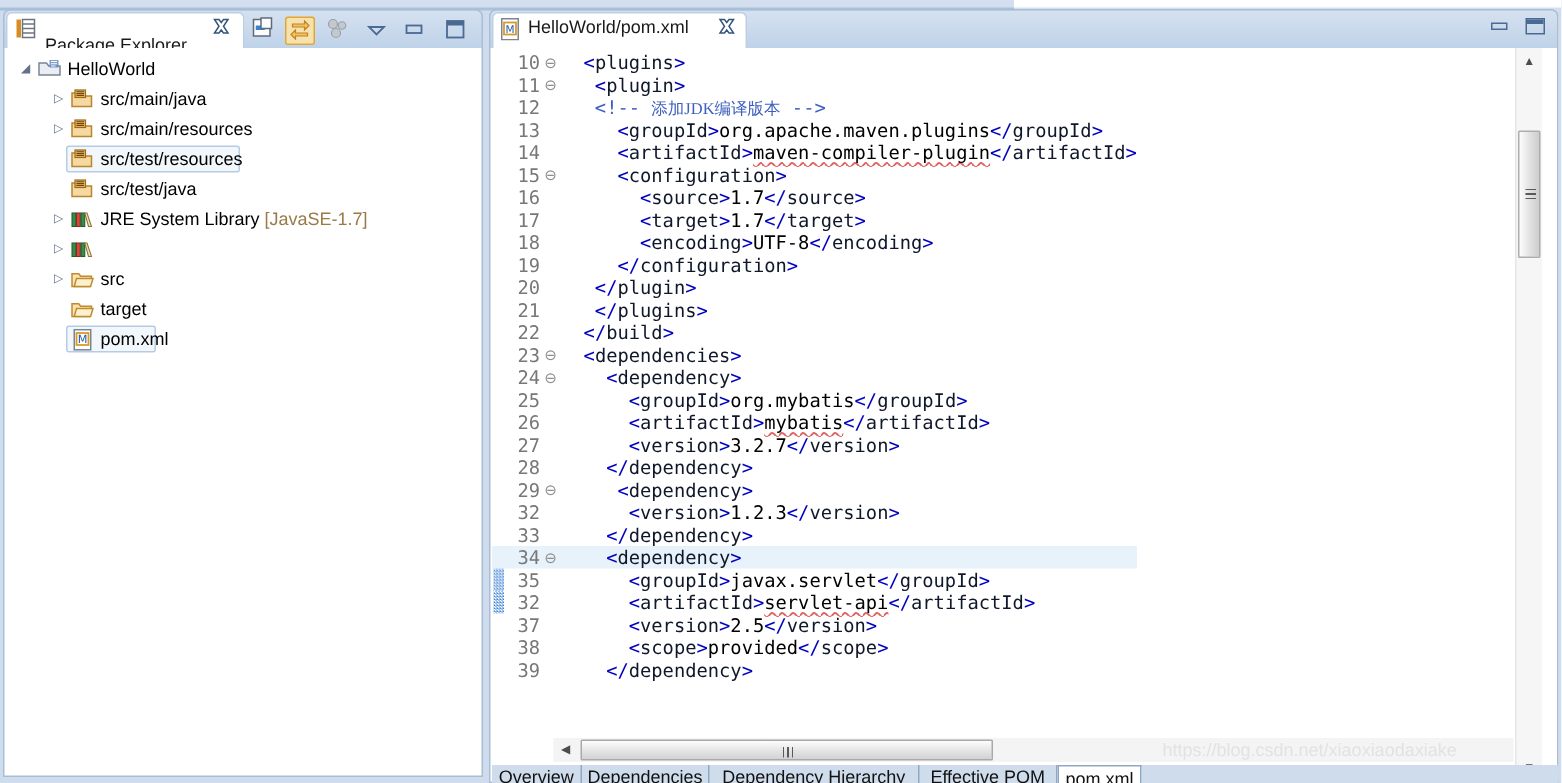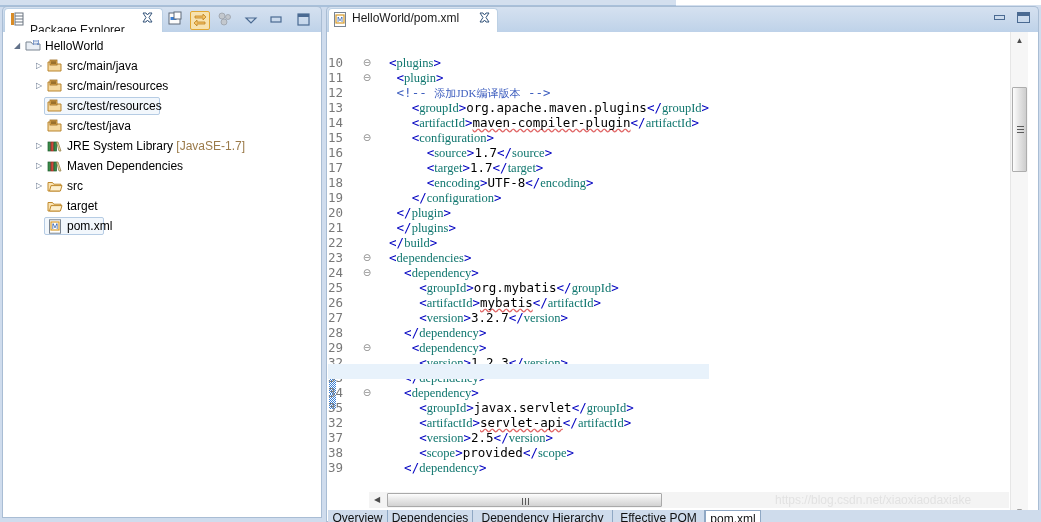--- a/index.html
+++ b/index.html
@@ -154,33 +154,32 @@
     background-size: 2px 2px;
   }
   .codelines {
     position: absolute; left: 0; top: 2px;
     font-family: "DejaVu Sans Mono", monospace;
     font-size: 12.5px;
   }
   .cline { height: 15px; line-height: 15px; white-space: pre; position: relative; }
   .cline.hl { background: #e8f2fb; }
   .lno {
-    display: inline-block; width: 32px; text-align: left;
+    display: inline-block; width: 32px; text-align: right;
     color: #787878; font-family: "DejaVu Sans Mono", monospace;
     font-size: 12.5px;
-    margin-top: 21px;
   }
   .fold {
     display: inline-block; width: 14px; text-align: center;
     color: #8d8d8d; font-size: 10px; font-family: "DejaVu Sans", sans-serif;
     vertical-align: 1px;
   }
   .nofold { display: inline-block; width: 14px; }
   .ctxt { display: inline-block; }
-  .tg { color: #0f766e; font-family: Liberation Serif, serif; }
+  .tg { color: #0f172a; }
   .br { color: #0000c0; }
   .val { color: #000000; }
   .cm { color: #3f5fbf; }
   .cmc { color: #3f5fbf; font-family: Liberation Serif, serif; font-size: 11px; }
   .sq {
     text-decoration: underline;
     text-decoration-style: wavy;
     text-decoration-color: #e06666;
     text-decoration-skip-ink: none;
   }
@@ -386,21 +385,20 @@
             <span class="tlabel" style="left:64px">JRE System Library <span class="dim">[JavaSE-1.7]</span></span>
           </div>
           <div class="tnode">
             <span class="arrow" style="left:30px">▷</span>
             <span class="ticon" style="left:44px"><svg width="16" height="15" viewBox="0 0 16 15">
                 <rect x="1" y="3" width="2.5" height="9" fill="#3a8a4a" stroke="#1f5c2c" stroke-width="0.7"></rect>
                 <rect x="4" y="3" width="2.5" height="9" fill="#cf4a3c" stroke="#8a2a20" stroke-width="0.7"></rect>
                 <rect x="7" y="3" width="2.5" height="9" fill="#3a8a4a" stroke="#1f5c2c" stroke-width="0.7"></rect>
                 <path d="M11 3 L14 12 L12 12 L9.5 3 Z" fill="#f0e0b0" stroke="#8a7438" stroke-width="0.7"></path>
               </svg></span>
-            <span class="tlabel" style="left:64px">Maven Dependencies</span>
           </div>
           <div class="tnode">
             <span class="arrow" style="left:30px">▷</span>
             <span class="ticon" style="left:44px"><svg width="16" height="15" viewBox="0 0 16 15">
                 <path d="M1 12 L1 3.5 L5.5 3.5 L6.8 5.2 L14 5.2 L12.8 12 Z" fill="#fbe3b0" stroke="#c08a2e" stroke-width="1"></path>
                 <path d="M2.5 12 L4 6.6 L15 6.6 L13.4 12 Z" fill="#fdf0cf" stroke="#c08a2e" stroke-width="1"></path>
               </svg></span>
             <span class="tlabel" style="left:64px">src</span>
           </div>
           <div class="tnode">

